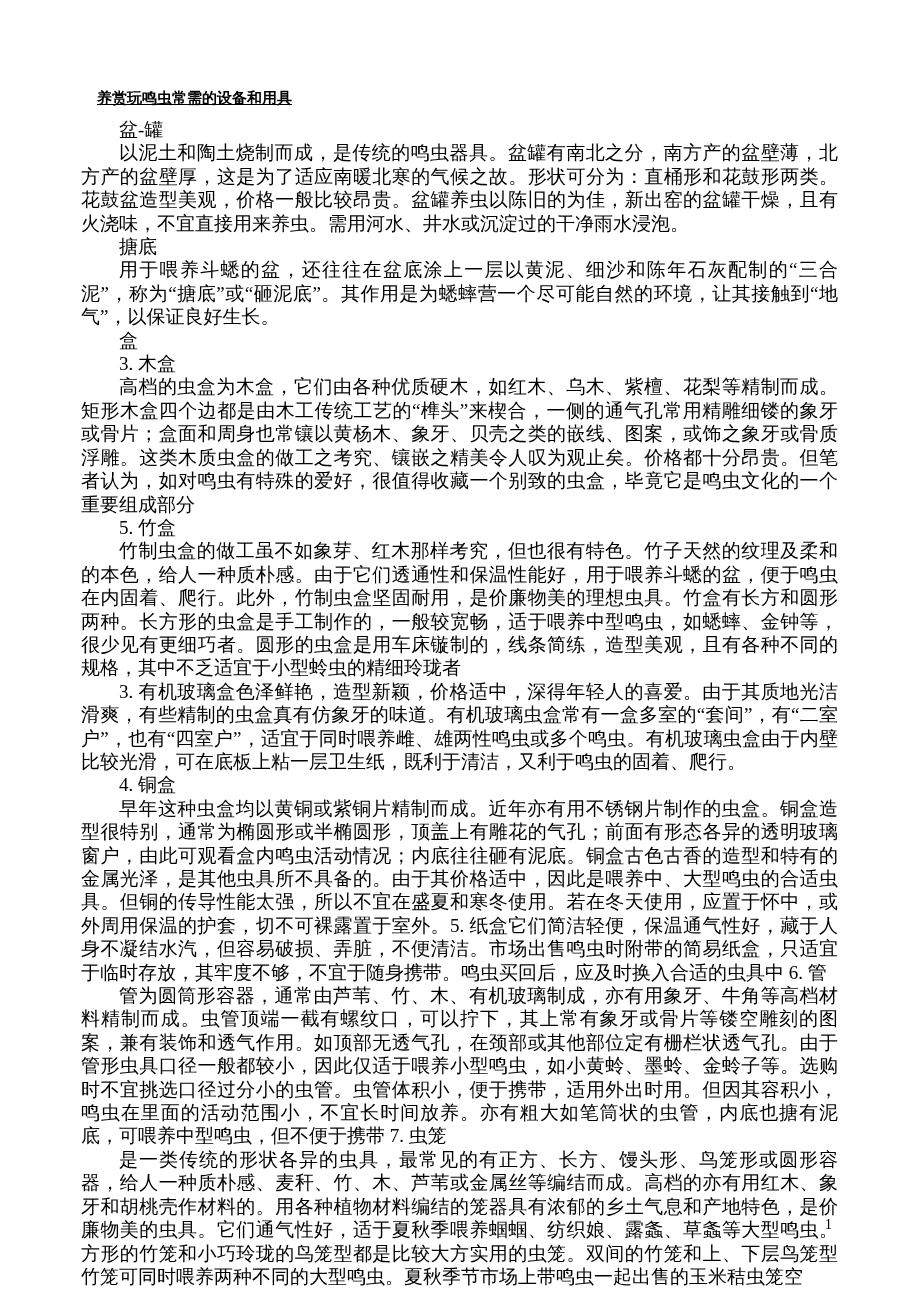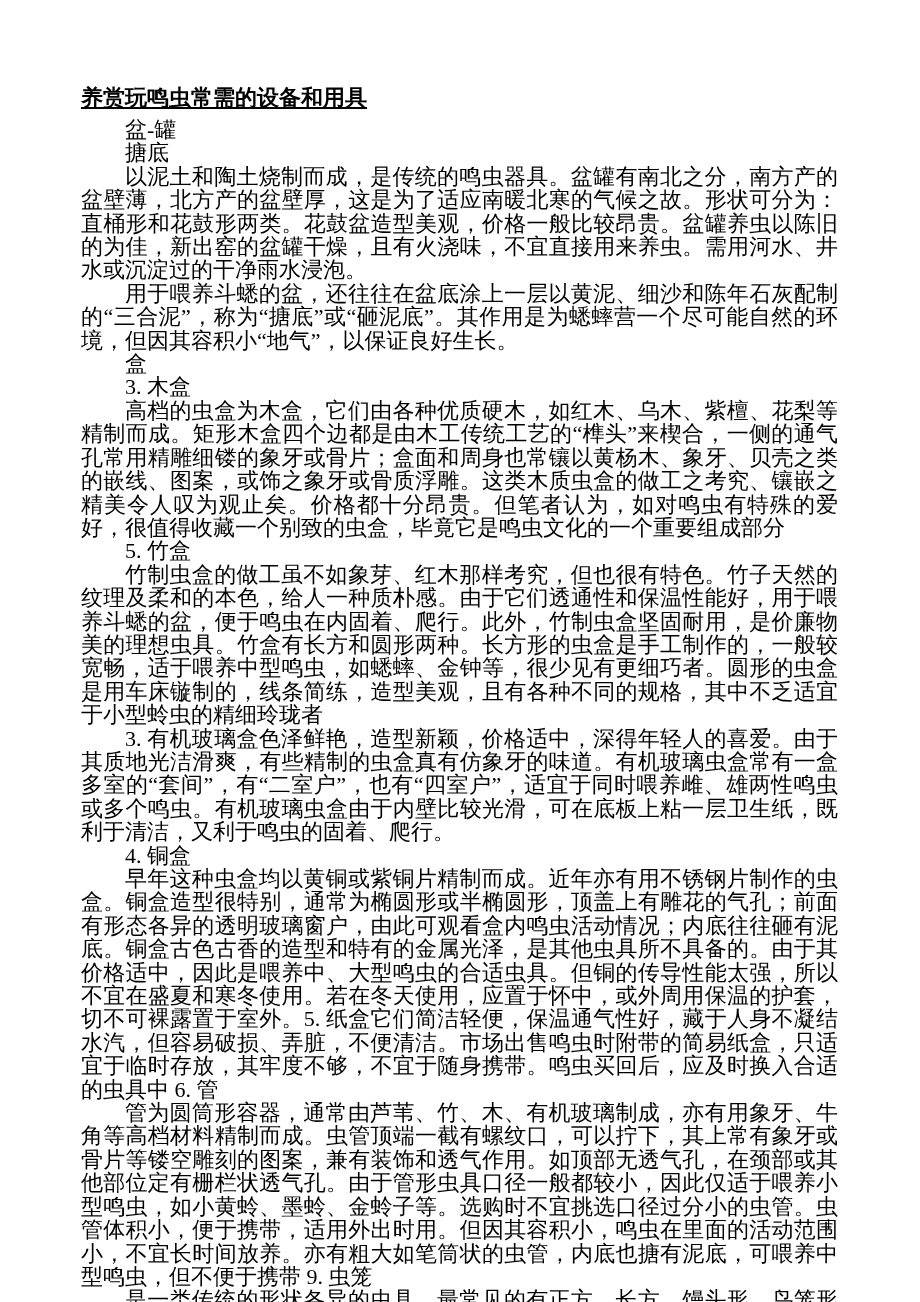--- a/index.html
+++ b/index.html
@@ -16,57 +16,57 @@
     overflow: hidden;
   }
   .page {
     position: absolute;
     inset: 0;
     padding: 86px 82px 0 81px;
     box-sizing: border-box;
     background: #ffffff;
   }
   .doc-title {
-    font-size: 22px;
+    font-size: 15px;
     font-weight: bold;
     text-decoration: underline;
-    margin: 0 0 8px 0;
+    margin: 0 0 8px 16px;
     line-height: 24px;
   }
   .para {
     margin: 0;
-    font-size: 22px;
+    font-size: 19px;
     line-height: 23.4px;
     text-align: justify;
     text-indent: 2em;
     word-break: break-all;
   }
   .page-number {
     position: absolute;
     top: 1215px;
     right: 88px;
     font-size: 14.5px;
     line-height: 18px;
   }
 </style>
 </head>
 <body>
 
 <div class="page">
   <h1 class="doc-title">养赏玩鸣虫常需的设备和用具</h1>
 
   <p class="para">盆-罐</p>
+  <p class="para">以泥土和陶土烧制而成，是传统的鸣虫器具。盆罐有南北之分，南方产的盆壁薄，北方产的盆壁厚，这是为了适应南暖北寒的气候之故。形状可分为：直桶形和花鼓形两类。花鼓盆造型美观，价格一般比较昂贵。盆罐养虫以陈旧的为佳，新出窑的盆罐干燥，且有火浇味，不宜直接用来养虫。需用河水、井水或沉淀过的干净雨水浸泡。</p>
   <p class="para">搪底</p>
-  <p class="para">以泥土和陶土烧制而成，是传统的鸣虫器具。盆罐有南北之分，南方产的盆壁薄，北方产的盆壁厚，这是为了适应南暖北寒的气候之故。形状可分为：直桶形和花鼓形两类。花鼓盆造型美观，价格一般比较昂贵。盆罐养虫以陈旧的为佳，新出窑的盆罐干燥，且有火浇味，不宜直接用来养虫。需用河水、井水或沉淀过的干净雨水浸泡。</p>
-  <p class="para">用于喂养斗蟋的盆，还往往在盆底涂上一层以黄泥、细沙和陈年石灰配制的“三合泥”，称为“搪底”或“砸泥底”。其作用是为蟋蟀营一个尽可能自然的环境，但因其容积小“地气”，以保证良好生长。</p>
+  <p class="para">用于喂养斗蟋的盆，还往往在盆底涂上一层以黄泥、细沙和陈年石灰配制的“三合泥”，称为“搪底”或“砸泥底”。其作用是为蟋蟀营一个尽可能自然的环境，让其接触到“地气”，以保证良好生长。</p>
   <p class="para">盒</p>
   <p class="para">3. 木盒</p>
   <p class="para">高档的虫盒为木盒，它们由各种优质硬木，如红木、乌木、紫檀、花梨等精制而成。矩形木盒四个边都是由木工传统工艺的“榫头”来楔合，一侧的通气孔常用精雕细镂的象牙或骨片；盒面和周身也常镶以黄杨木、象牙、贝壳之类的嵌线、图案，或饰之象牙或骨质浮雕。这类木质虫盒的做工之考究、镶嵌之精美令人叹为观止矣。价格都十分昂贵。但笔者认为，如对鸣虫有特殊的爱好，很值得收藏一个别致的虫盒，毕竟它是鸣虫文化的一个重要组成部分</p>
   <p class="para">5. 竹盒</p>
   <p class="para">竹制虫盒的做工虽不如象芽、红木那样考究，但也很有特色。竹子天然的纹理及柔和的本色，给人一种质朴感。由于它们透通性和保温性能好，用于喂养斗蟋的盆，便于鸣虫在内固着、爬行。此外，竹制虫盒坚固耐用，是价廉物美的理想虫具。竹盒有长方和圆形两种。长方形的虫盒是手工制作的，一般较宽畅，适于喂养中型鸣虫，如蟋蟀、金钟等，很少见有更细巧者。圆形的虫盒是用车床镟制的，线条简练，造型美观，且有各种不同的规格，其中不乏适宜于小型蛉虫的精细玲珑者</p>
   <p class="para">3. 有机玻璃盒色泽鲜艳，造型新颖，价格适中，深得年轻人的喜爱。由于其质地光洁滑爽，有些精制的虫盒真有仿象牙的味道。有机玻璃虫盒常有一盒多室的“套间”，有“二室户”，也有“四室户”，适宜于同时喂养雌、雄两性鸣虫或多个鸣虫。有机玻璃虫盒由于内壁比较光滑，可在底板上粘一层卫生纸，既利于清洁，又利于鸣虫的固着、爬行。</p>
   <p class="para">4. 铜盒</p>
   <p class="para">早年这种虫盒均以黄铜或紫铜片精制而成。近年亦有用不锈钢片制作的虫盒。铜盒造型很特别，通常为椭圆形或半椭圆形，顶盖上有雕花的气孔；前面有形态各异的透明玻璃窗户，由此可观看盒内鸣虫活动情况；内底往往砸有泥底。铜盒古色古香的造型和特有的金属光泽，是其他虫具所不具备的。由于其价格适中，因此是喂养中、大型鸣虫的合适虫具。但铜的传导性能太强，所以不宜在盛夏和寒冬使用。若在冬天使用，应置于怀中，或外周用保温的护套，切不可裸露置于室外。5. 纸盒它们简洁轻便，保温通气性好，藏于人身不凝结水汽，但容易破损、弄脏，不便清洁。市场出售鸣虫时附带的简易纸盒，只适宜于临时存放，其牢度不够，不宜于随身携带。鸣虫买回后，应及时换入合适的虫具中 6. 管</p>
-  <p class="para">管为圆筒形容器，通常由芦苇、竹、木、有机玻璃制成，亦有用象牙、牛角等高档材料精制而成。虫管顶端一截有螺纹口，可以拧下，其上常有象牙或骨片等镂空雕刻的图案，兼有装饰和透气作用。如顶部无透气孔，在颈部或其他部位定有栅栏状透气孔。由于管形虫具口径一般都较小，因此仅适于喂养小型鸣虫，如小黄蛉、墨蛉、金蛉子等。选购时不宜挑选口径过分小的虫管。虫管体积小，便于携带，适用外出时用。但因其容积小，鸣虫在里面的活动范围小，不宜长时间放养。亦有粗大如笔筒状的虫管，内底也搪有泥底，可喂养中型鸣虫，但不便于携带 9. 虫笼</p>
+  <p class="para">管为圆筒形容器，通常由芦苇、竹、木、有机玻璃制成，亦有用象牙、牛角等高档材料精制而成。虫管顶端一截有螺纹口，可以拧下，其上常有象牙或骨片等镂空雕刻的图案，兼有装饰和透气作用。如顶部无透气孔，在颈部或其他部位定有栅栏状透气孔。由于管形虫具口径一般都较小，因此仅适于喂养小型鸣虫，如小黄蛉、墨蛉、金蛉子等。选购时不宜挑选口径过分小的虫管。虫管体积小，便于携带，适用外出时用。但因其容积小，鸣虫在里面的活动范围小，不宜长时间放养。亦有粗大如笔筒状的虫管，内底也搪有泥底，可喂养中型鸣虫，但不便于携带 7. 虫笼</p>
   <p class="para">是一类传统的形状各异的虫具，最常见的有正方、长方、馒头形、鸟笼形或圆形容器，给人一种质朴感、麦秆、竹、木、芦苇或金属丝等编结而成。高档的亦有用红木、象牙和胡桃壳作材料的。用各种植物材料编结的笼器具有浓郁的乡土气息和产地特色，是价廉物美的虫具。它们通气性好，适于夏秋季喂养蝈蝈、纺织娘、露螽、草螽等大型鸣虫。方形的竹笼和小巧玲珑的鸟笼型都是比较大方实用的虫笼。双间的竹笼和上、下层鸟笼型竹笼可同时喂养两种不同的大型鸣虫。夏秋季节市场上带鸣虫一起出售的玉米秸虫笼空</p>
 
   <div class="page-number">1</div>
 </div>
 
 </body></html>

